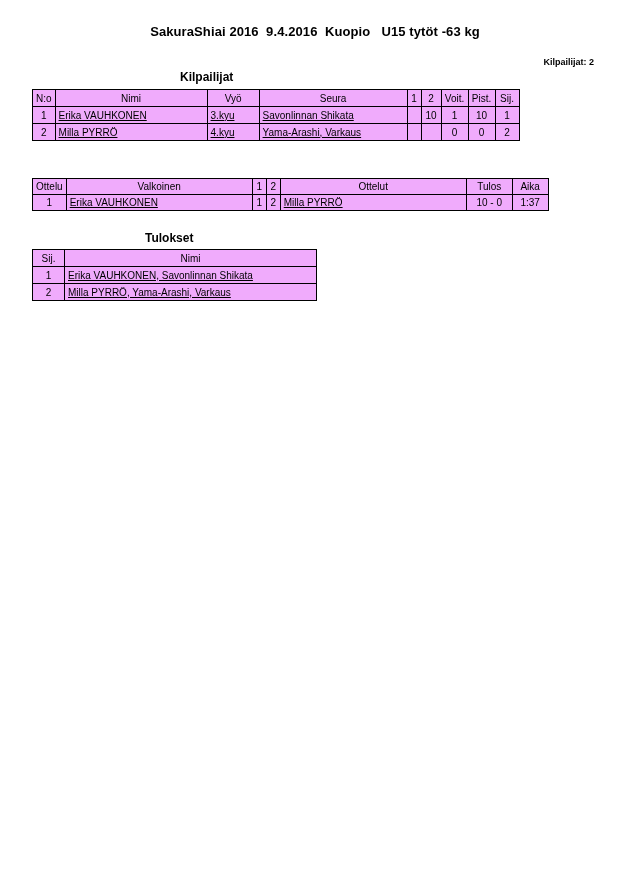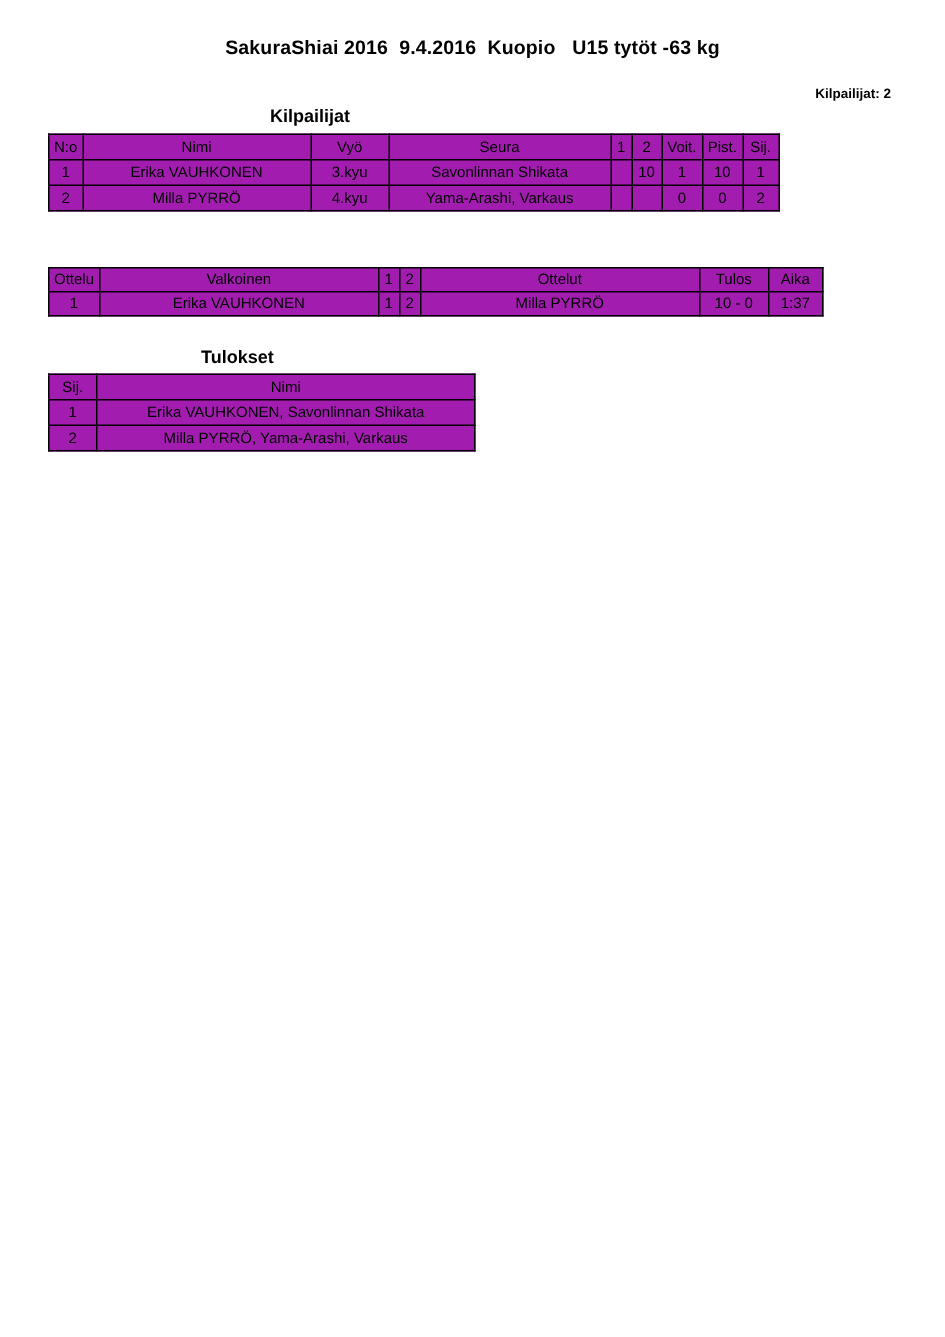--- a/index.html
+++ b/index.html
@@ -48,46 +48,46 @@
 
   
   .section-heading {
     position: absolute;
     font-size: 12px;
     font-weight: bold;
     white-space: pre;
   }
   #heading-kilpailijat { top: 70px; left: 180px; }
   #heading-ottelut     { top: 152px; left: 277px; margin-top: 44px; }
-  #heading-tulokset    { top: 231px; left: 134px; text-align: right; }
+  #heading-tulokset    { top: 231px; left: 145px; text-align: right; }
 
   
   table.grid {
     position: absolute;
     border-collapse: collapse;
     font-size: 10px;
-    background: #a21caf;
+    background: #f0abfc;
   }
   table.grid th,
   table.grid td {
     border: 1px solid #000000;
     padding: 1px 3px;
     font-weight: normal;
     line-height: 13px;
     height: 15px;
     box-sizing: border-box;
     vertical-align: middle;
     white-space: nowrap;
     overflow: hidden;
   }
   table.grid th {
     text-align: center;
   }
   .c  { text-align: center; }
-  .l  { text-align: center; }
+  .l  { text-align: left; text-decoration: underline; }
 
   
   #table-kilpailijat {
     top: 89px;
     left: 32px;
   }
   #table-kilpailijat td, #table-kilpailijat th { height: 17px; }
 
   
   #table-ottelut {

